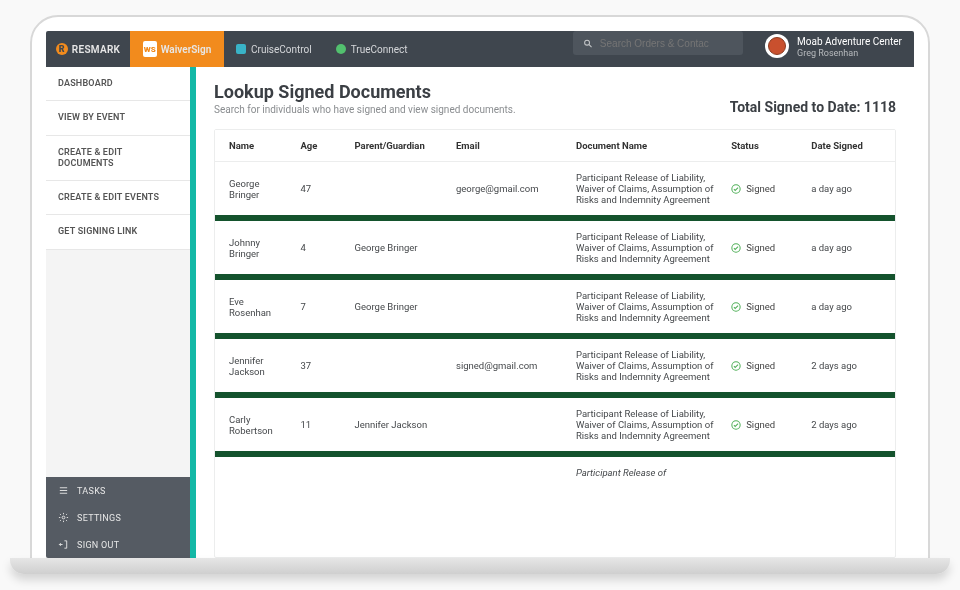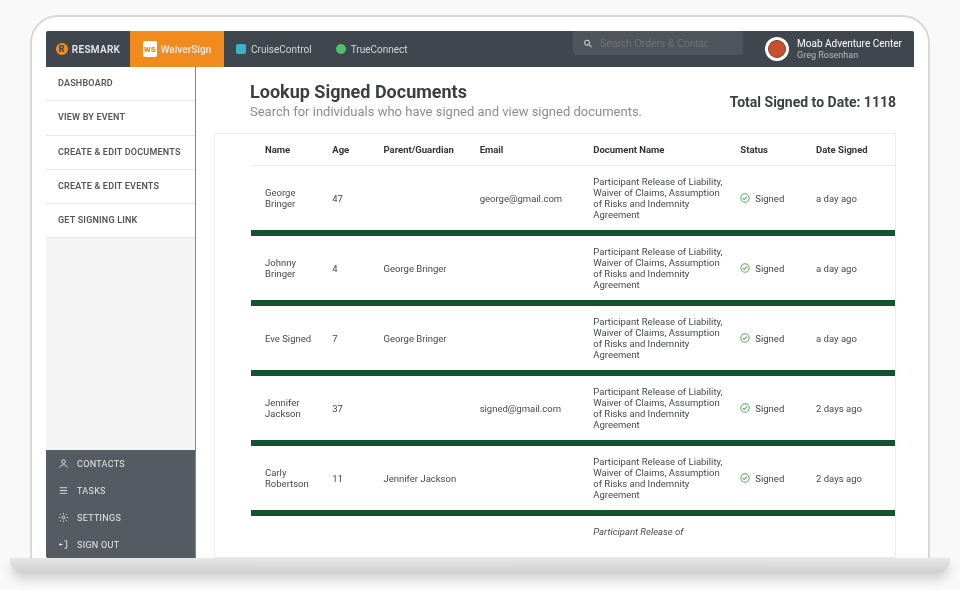--- a/index.html
+++ b/index.html
@@ -13,44 +13,44 @@
   .brand-resmark { width:84px; display:flex; align-items:center; justify-content:center; gap:4px; font-weight:600; font-size:10px; letter-spacing:.3px; }
   .brand-resmark .bullet { width:12px; height:12px; border-radius:50%; background:#f28b1d; display:flex; align-items:center; justify-content:center; color:#3f464e; font-weight:900; font-size:9px; }
   .brand-waiversign { width:94px; background:#f28b1d; display:flex; align-items:center; justify-content:center; gap:4px; font-weight:600; font-size:10px; }
   .brand-waiversign .ws-badge { width:14px; height:16px; border-radius:2px; background:#fff; color:#f28b1d; font-weight:900; font-size:8px; display:flex;align-items:center;justify-content:center; }
   .nav-item { display:flex; align-items:center; gap:5px; padding:0 12px; font-size:10px; color:#d5d7da; }
   .nav-icon { width:10px; height:10px; background:#39b3c7; border-radius:2px; }
   .nav-icon.green { background:#52c06e; border-radius:50%; position:relative; }
   .spacer { flex:1; }
   .search { display:flex; align-items:center; gap:7px; background:#4e555d; border-radius:3px; height:24px; padding:0 10px; margin:0 10px; color:#c6c8ca; font-size:10px; width:170px; }
   .search input { background:transparent; border:none; outline:none; color:#c6c8ca; font-size:10px; width:100%; }
-  .user-block { display:flex; align-items:center; gap:8px; padding:0 12px; }
+  .user-block { display:flex; align-items:flex-end; gap:8px; padding:9px 12px; }
   .avatar { width:24px; height:24px; border-radius:50%; background:#fff; display:flex; align-items:center; justify-content:center; }
   .avatar-inner { width:18px; height:18px; border-radius:50%; background:#c9502e; border:1px solid #8a3b22; }
   .user-text { display:flex; flex-direction:column; line-height:1.15; }
   .user-text .org { font-size:10px; color:#fff; }
   .user-text .name { font-size:9px; color:#b8bbbe; }
 
   
   .body { flex:1; display:flex; min-height:0; }
-  .sidebar { width:150px; background:#f4f4f4; border-right:1px solid #14b8a6; display:flex; flex-direction:column; }
+  .sidebar { width:150px; background:#f4f4f4; border-right:6px solid #14b8a6; display:flex; flex-direction:column; }
   .side-link { padding:11px 12px; font-size:9px; font-weight:600; color:#555; letter-spacing:.2px; border-bottom:1px solid #e7e7e7; background:#fff; line-height:1.25; }
   .side-fill { flex:1; background:#f4f4f4; }
   .side-dark { background:#555b63; color:#e7e7e7; }
   .side-dark .d-item { display:flex; align-items:center; gap:8px; padding:8px 12px; font-size:9px; letter-spacing:.3px; }
   .d-icon { width:11px; height:11px; display:inline-block; }
 
   
   .main { flex:1; padding:14px 18px 0 18px; overflow:hidden; display:flex; flex-direction:column; min-width:0; }
-  .head-row { display:flex; justify-content:space-between; align-items:center;margin-left:36px; }
+  .head-row { display:flex; justify-content:space-between; align-items:flex-end; }
   .title { font-size:18px; font-weight:700; color:#3b3f44; }
-  .subtitle { font-size:13px; color:#8a8d90; margin-top:2px; }
+  .subtitle { font-size:10px; color:#8a8d90; margin-top:2px; }
   .total { font-size:14px; font-weight:700; color:#3b3f44; margin-top:4px; white-space:nowrap; }
 
-  .table-wrap { margin-top:14px; border:1px solid #eceded; border-radius:2px; overflow:hidden; flex:1; display:flex; flex-direction:column; min-height:0;padding-left:36px; }
+  .table-wrap { margin-top:14px; border:1px solid #eceded; border-radius:2px; overflow:hidden; flex:1; display:flex; flex-direction:column; min-height:0; }
   table { width:100%; border-collapse:collapse; font-size:9.5px; }
   thead th { text-align:left; font-weight:700; color:#333; padding:10px 8px; border-bottom:1px solid #eceded; background:#fff; }
   tbody td { padding:10px 8px; border-bottom:6px solid #14532d; vertical-align:middle; color:#45484b; }
   tbody tr td:first-child, thead th:first-child { padding-left:14px; }
   .col-name   { width:62px; }
   .col-age    { width:46px; }
   .col-par    { width:86px; }
   .col-email  { width:102px; }
   .col-doc    { width:132px; }
   .col-status { width:68px; }
@@ -104,27 +104,20 @@
     <div class="body">
 
       <div class="sidebar">
         <div class="side-link">DASHBOARD</div>
         <div class="side-link">VIEW BY EVENT</div>
         <div class="side-link">CREATE &amp; EDIT DOCUMENTS</div>
         <div class="side-link">CREATE &amp; EDIT EVENTS</div>
         <div class="side-link">GET SIGNING LINK</div>
         <div class="side-fill"></div>
         <div class="side-dark">
-          <div class="d-item">
-            <svg class="d-icon" viewBox="0 0 24 24" fill="none" stroke="#e7e7e7" stroke-width="2">
-                <circle cx="12" cy="8" r="4"></circle>
-                <path d="M4 21c0-4 4-6 8-6s8 2 8 6"></path>
-              </svg>
-            <span>CONTACTS</span>
-          </div>
           <div class="d-item">
             <svg class="d-icon" viewBox="0 0 24 24" fill="none" stroke="#e7e7e7" stroke-width="2">
                 <line x1="4" y1="6" x2="20" y2="6"></line>
                 <line x1="4" y1="12" x2="20" y2="12"></line>
                 <line x1="4" y1="18" x2="20" y2="18"></line>
               </svg>
             <span>TASKS</span>
           </div>
           <div class="d-item">
             <svg class="d-icon" viewBox="0 0 24 24" fill="none" stroke="#e7e7e7" stroke-width="2">
@@ -204,21 +197,21 @@
                       <svg class="check" viewBox="0 0 24 24">
                         <circle cx="12" cy="12" r="10" fill="none" stroke="#52b05a" stroke-width="2.5"></circle>
                         <path d="M7 12.5l3 3 7-7" fill="none" stroke="#52b05a" stroke-width="2.5"></path>
                       </svg>
                       <span>Signed</span>
                     </span>
                   </td>
                   <td>a day ago</td>
                 </tr>
                 <tr>
-                  <td>Eve Signed</td>
+                  <td>Eve Rosenhan</td>
                   <td>7</td>
                   <td>George Bringer</td>
                   <td></td>
                   <td>Participant Release of Liability, Waiver of Claims, Assumption of Risks and Indemnity Agreement</td>
                   <td>
                     <span class="status-cell">
                       <svg class="check" viewBox="0 0 24 24">
                         <circle cx="12" cy="12" r="10" fill="none" stroke="#52b05a" stroke-width="2.5"></circle>
                         <path d="M7 12.5l3 3 7-7" fill="none" stroke="#52b05a" stroke-width="2.5"></path>
                       </svg>

